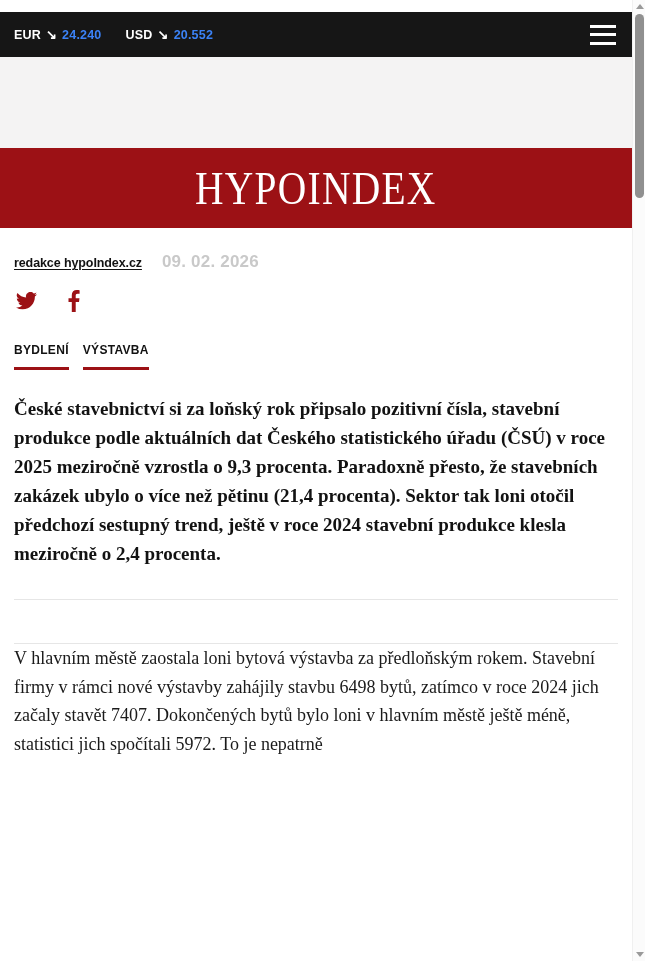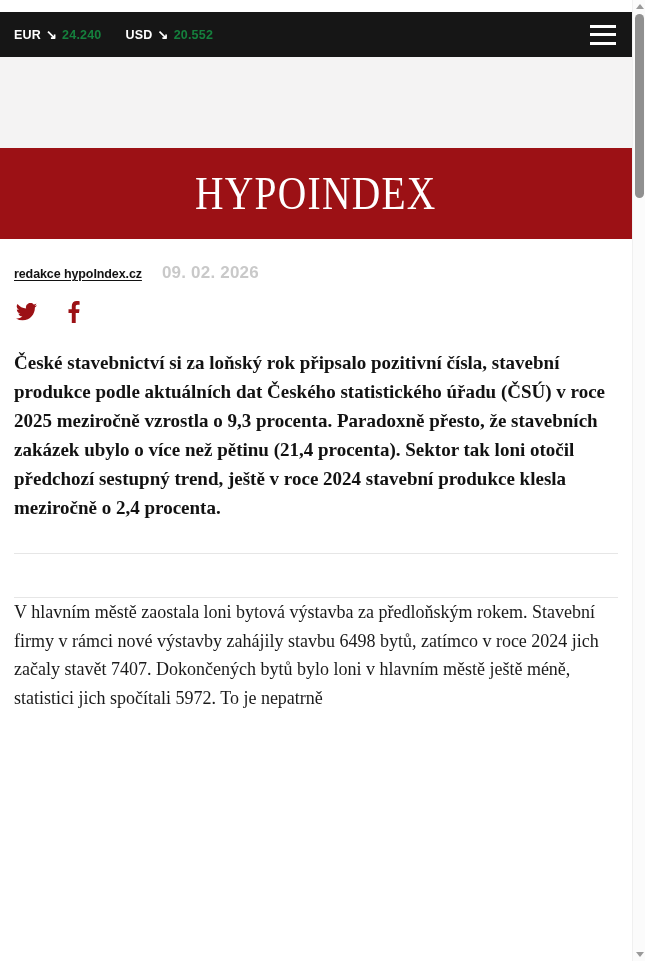--- a/index.html
+++ b/index.html
@@ -55,21 +55,21 @@
     white-space: nowrap;
   }
   .ticker-code { color: #ffffff; }
   .ticker-arrow {
     display: inline-block;
     color: #ffffff;
     font-size: 13px;
     line-height: 1;
     transform: translateY(0px);
   }
-  .ticker-val { color: #15803d; font-weight: bold; }
+  .ticker-val { color: #3b82f6; font-weight: bold; }
 
   .hamburger {
     position: absolute;
     right: 16px;
     top: 50%;
     transform: translateY(-50%);
     width: 26px;
     height: 20px;
     display: flex;
     flex-direction: column;
@@ -88,21 +88,21 @@
   }
 
   
   .graystrip {
     height: 91px;
     background: #f4f3f3;
   }
 
   
   .masthead {
-    height: 91px;
+    height: 80px;
     background: #9c1115;
     display: flex;
     align-items: center;
     justify-content: center;
   }
   .logo {
     color: #ffffff;
     font-family: "Liberation Serif", serif;
     font-size: 47px;
     letter-spacing: 1.5px;
@@ -302,20 +302,24 @@
             <path d="M24 2.37a9.6 9.6 0 0 1-2.83.79A4.95 4.95 0 0 0 23.34.37a9.9 9.9 0 0 1-3.13 1.2A4.92 4.92 0 0 0 11.6 6.0 13.96 13.96 0 0 1 1.67.9a4.93 4.93 0 0 0 1.52 6.58A4.88 4.88 0 0 1 .96 6.86v.06a4.93 4.93 0 0 0 3.95 4.83 4.95 4.95 0 0 1-2.22.09 4.93 4.93 0 0 0 4.6 3.43A9.88 9.88 0 0 1 0 17.3a13.94 13.94 0 0 0 7.55 2.22c9.06 0 14.01-7.52 14.01-14.04 0-.21 0-.43-.02-.64A10 10 0 0 0 24 2.37z"></path>
           </svg>
         </a>
         <a>
           <svg width="12" height="22" viewBox="0 0 12 22" aria-hidden="true">
             <path d="M7.7 22v-9.9h3.3l.5-3.9H7.7V5.7c0-1.1.3-1.9 1.9-1.9h2V.3C11.3.2 10.1 0 8.7 0 5.8 0 3.8 1.8 3.8 5.1v3.1H.5v3.9h3.3V22h3.9z"></path>
           </svg>
         </a>
       </div>
 
+      <div class="tags">
+        <span class="tag">BYDLENÍ</span>
+        <span class="tag">VÝSTAVBA</span>
+      </div>
 
       <p class="perex">České stavebnictví si za loňský rok připsalo pozitivní čísla, stavební produkce podle aktuálních dat Českého statistického úřadu (ČSÚ) v roce 2025 meziročně vzrostla o 9,3 procenta. Paradoxně přesto, že stavebních zakázek ubylo o více než pětinu (21,4 procenta). Sektor tak loni otočil předchozí sestupný trend, ještě v roce 2024 stavební produkce klesla meziročně o 2,4 procenta.</p>
 
       <hr class="divider divider-a">
       <hr class="divider divider-b">
 
       <p class="body-p">V hlavním městě zaostala loni bytová výstavba za předloňským rokem. Stavební firmy v rámci nové výstavby zahájily stavbu 6498 bytů, zatímco v roce 2024 jich začaly stavět 7407. Dokončených bytů bylo loni v hlavním městě ještě méně, statistici jich spočítali 5972. To je nepatrně</p>
 
     </div>
 

